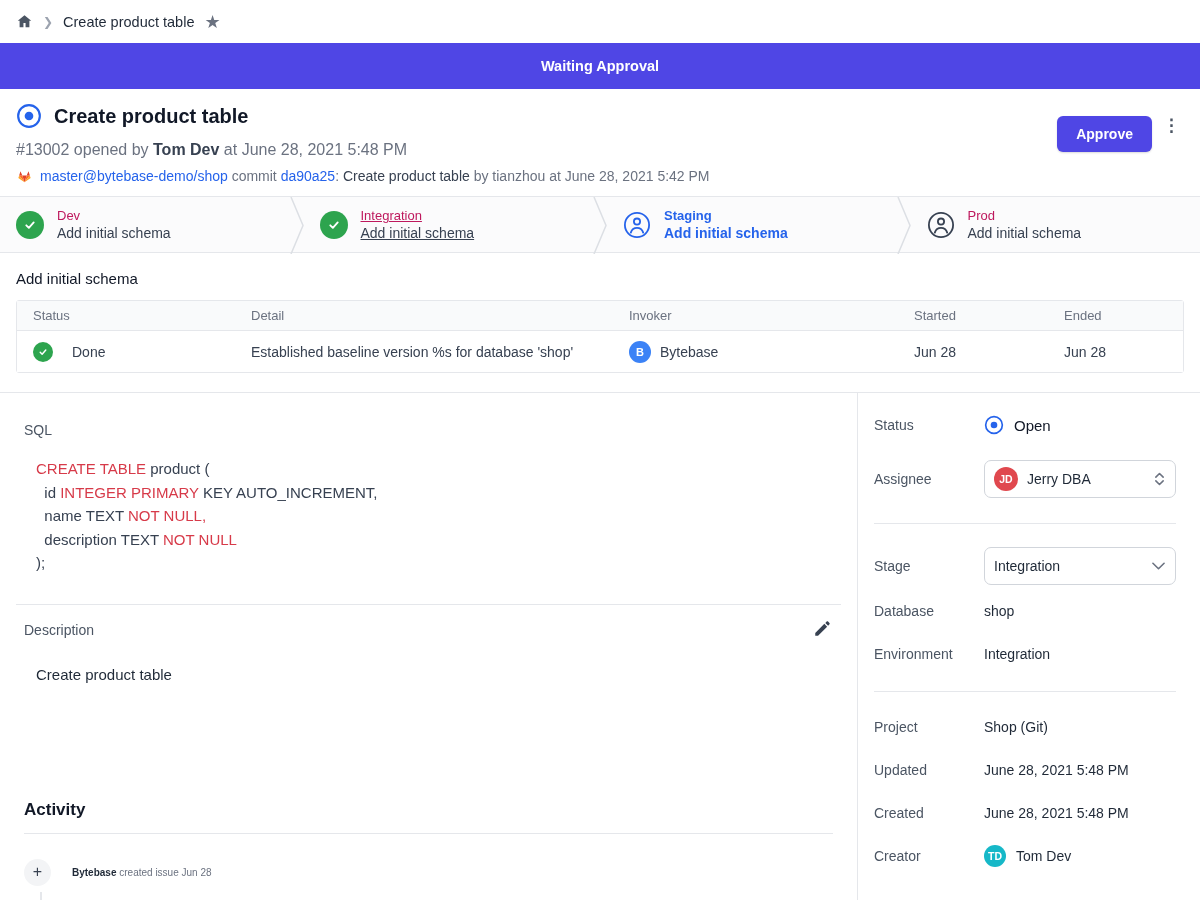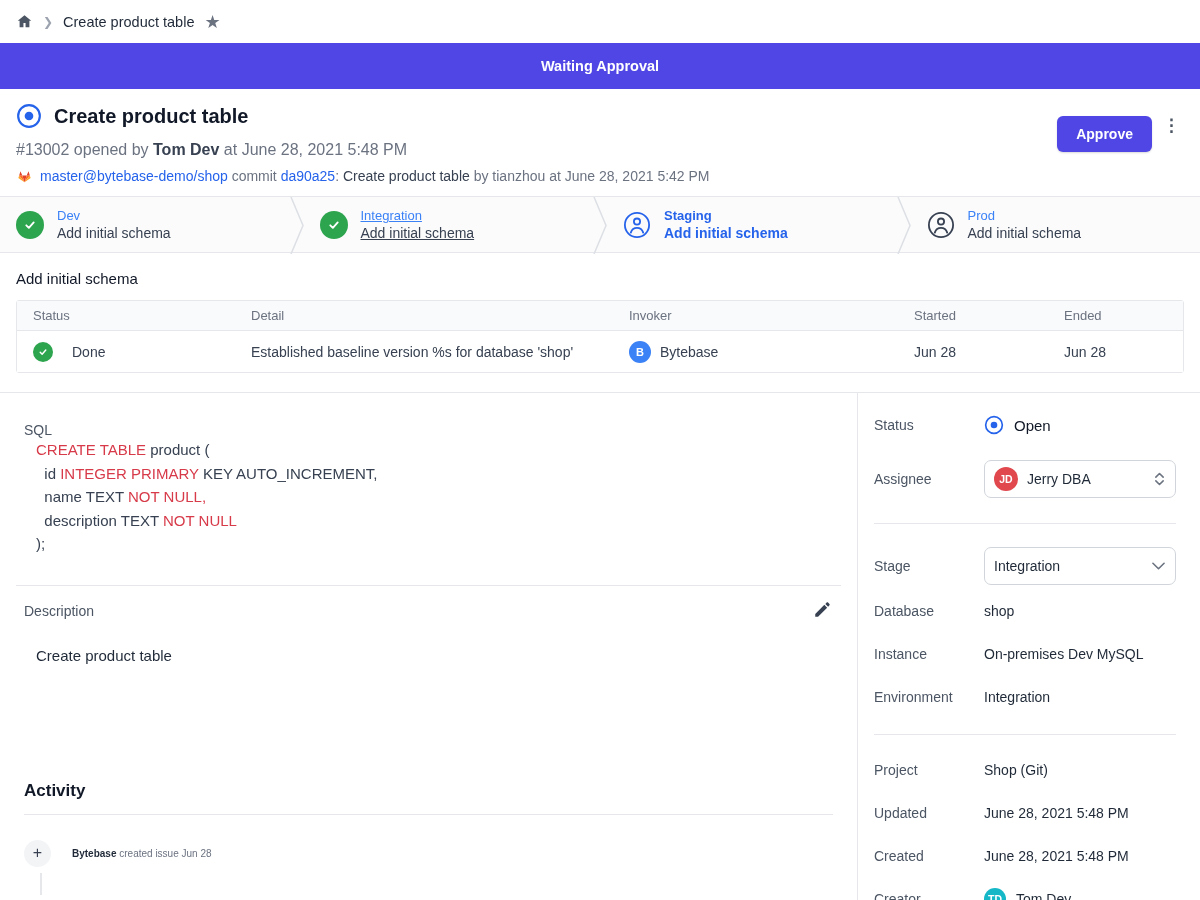--- a/index.html
+++ b/index.html
@@ -24,21 +24,21 @@
   .commit-row { margin-top:9px; display:flex; align-items:center; color:#6b7280; white-space:pre; font-size:14px; }
   .commit-row .link { color:#2563eb; cursor:pointer; }
   .commit-row .msg { color:#374151; }
   .approve-btn { position:absolute; top:27px; right:48px; background:#4f46e5; color:#fff; border:none; border-radius:6px; height:36px; padding:0 19px; font-size:14px; font-weight:600; cursor:pointer; box-shadow:0 1px 2px rgba(0,0,0,.15); font-family:inherit; }
   .kebab { position:absolute; top:33px; right:20px; color:#4b5563; font-size:17px; letter-spacing:0; line-height:8px; cursor:pointer; font-weight:700; }
 
   
   .pipeline { height:57px; border-top:1px solid #e5e7eb; border-bottom:1px solid #e5e7eb; background:#fbfbfc; display:flex; align-items:stretch; }
   .stage { flex:1; display:flex; align-items:center; gap:13px; padding-left:16px; cursor:pointer; }
   .stage-sep { width:14px; flex:0 0 14px; }
-  .stage-env { font-size:13px; color:#3b82f6; }
+  .stage-env { font-size:13px; color:#be185d; }
   .stage-task { font-size:14px; color:#374151; margin-top:2px; }
   .stage--link .stage-env, .stage--link .stage-task { text-decoration:underline; }
   .stage--active .stage-env, .stage--active .stage-task { color:#2563eb; font-weight:700; }
   .check-circle { width:28px; height:28px; border-radius:50%; background:#2da44e; display:flex; align-items:center; justify-content:center; flex:0 0 28px; }
   .check-circle svg { display:block; }
   .person-circle { width:28px; height:28px; flex:0 0 28px; }
 
   
   .task-section { padding:0 16px; }
   .task-heading { margin-top:17px; font-size:15px; font-weight:500; color:#111827; }
@@ -54,21 +54,21 @@
   .avatar-b { width:22px; height:22px; background:#3b82f6; font-size:11px; }
 
   .full-divider { border-top:1px solid #e5e7eb; margin-top:19px; }
 
   
   .main-split { display:flex; height:528px; }
   .left-pane { width:858px; border-right:1px solid #e5e7eb; padding:29px 24px 0; }
   .right-pane { flex:1; padding:20px 24px 0 16px; }
 
   .sql-label, .desc-label { font-size:14px; color:#4b5563; }
-  .sql-code { margin-left:12px; font-size:15px; color:#374151; }
+  .sql-code { margin-top:19px; margin-left:12px; font-size:15px; color:#374151; }
   .sql-line { white-space:pre; line-height:23.5px; }
   .sql-line .kw { color:#d73a49; }
 
   .left-divider { border-top:1px solid #e5e7eb; margin:29px -8px 0 -8px; }
   .desc-row { margin-top:15px; display:flex; align-items:center; justify-content:space-between; }
   .pencil { cursor:pointer; margin-right:2px; }
   .desc-text { margin-top:25px; margin-left:12px; font-size:15px; color:#1f2937; }
 
   .activity-heading { margin-top:117px; font-size:17px; font-weight:700; color:#111827; }
   .activity-divider { border-top:1px solid #e5e7eb; margin-top:13px; }
@@ -289,24 +289,20 @@
             <svg width="13" height="8" viewBox="0 0 14 8" fill="none" stroke="#6b7280" stroke-width="1.7" stroke-linecap="round" stroke-linejoin="round">
               <path d="M1 1l6 6 6-6"></path>
             </svg>
           </span>
       </div>
     </div>
     <div class="side-row gap-lg">
       <span class="side-label">Database</span>
       <span class="side-value">shop</span>
     </div>
-    <div class="side-row gap-lg">
-      <span class="side-label">Instance</span>
-      <span class="side-value">On-premises Dev MySQL</span>
-    </div>
     <div class="side-row">
       <span class="side-label">Environment</span>
       <span class="side-value">Integration</span>
     </div>
     <div class="side-divider"></div>
     <div class="side-row gap-lg">
       <span class="side-label">Project</span>
       <span class="side-value">Shop (Git)</span>
     </div>
     <div class="side-row gap-lg">

